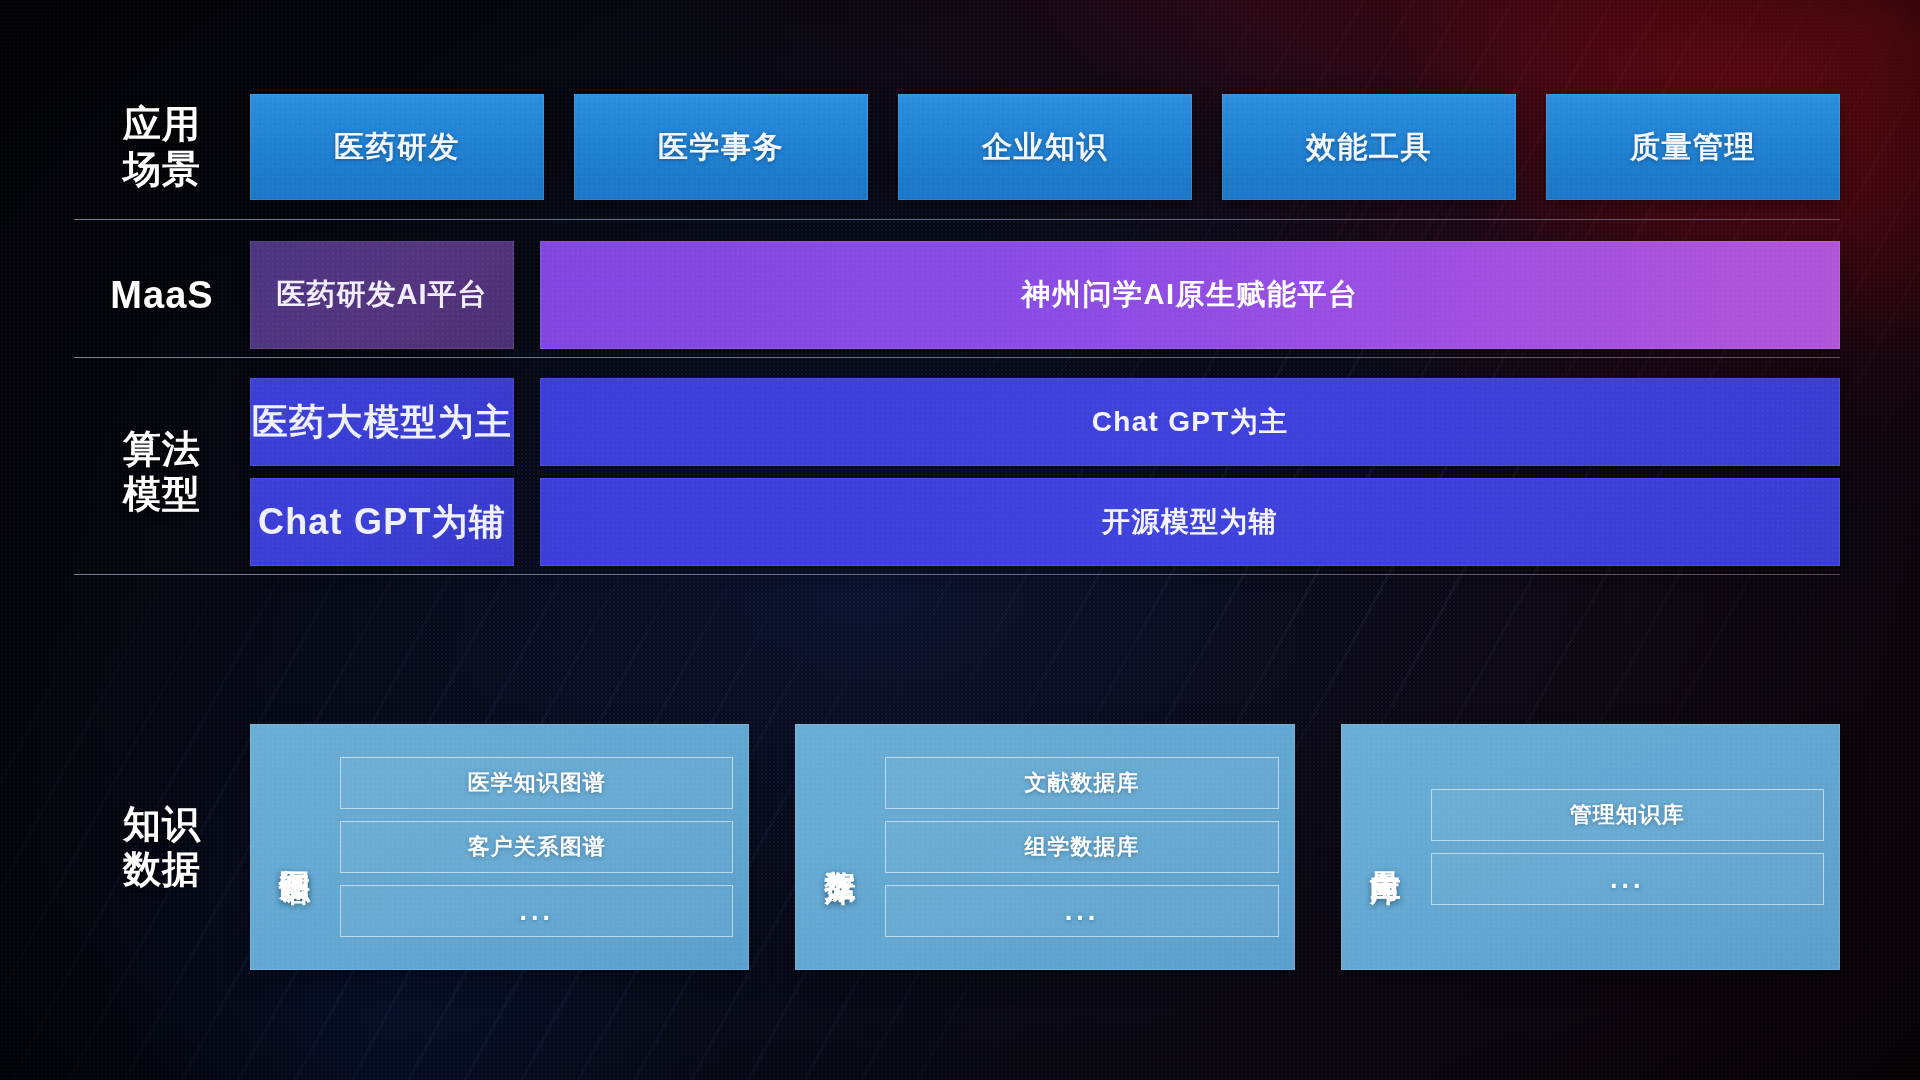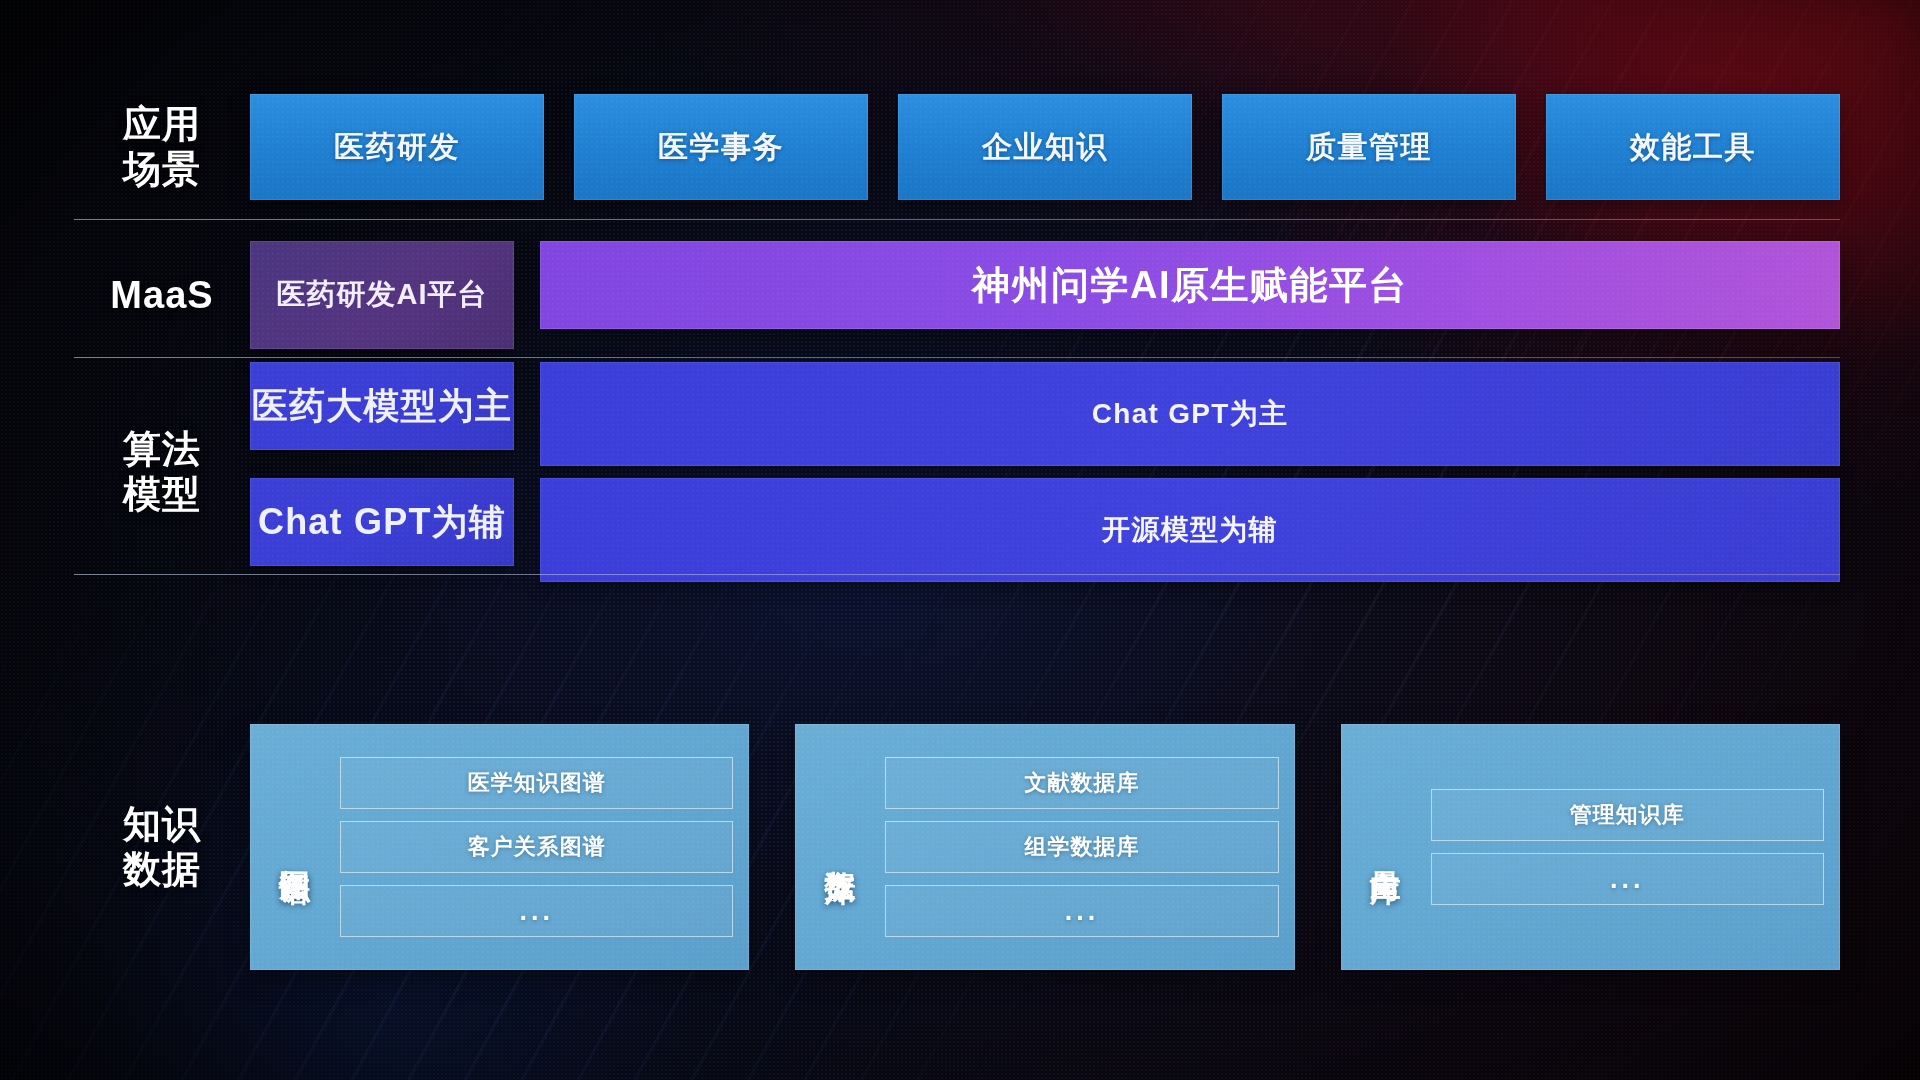--- a/index.html
+++ b/index.html
@@ -140,24 +140,24 @@
     flex: 0 0 264px;
     height: 108px;
     background: linear-gradient(135deg, #4b3680 0%, #54347f 55%, #4b2f73 100%);
     display: flex; align-items: center; justify-content: center;
     color: #f3eeff; font-size: 29px; font-weight: 700; letter-spacing: 1px;
     box-shadow: inset 0 0 0 1px rgba(255,255,255,0.09), 0 6px 18px rgba(0,0,0,0.35);
     position: relative; overflow: hidden;
   }
   .maas-right {
     flex: 1 1 auto;
-    height: 88px;
+    height: 108px;
     background: linear-gradient(90deg, #8146e0 0%, #8a4ce4 40%, #a04fe0 72%, #b054d8 100%);
     display: flex; align-items: center; justify-content: center;
-    color: #ffffff; font-size: 38px; font-weight: 700; letter-spacing: 1.5px;
+    color: #ffffff; font-size: 29px; font-weight: 700; letter-spacing: 1.5px;
     box-shadow: inset 0 0 0 1px rgba(255,255,255,0.10), 0 6px 20px rgba(0,0,0,0.32);
     position: relative; overflow: hidden;
   }
   .maas-left::after, .maas-right::after {
     content: ""; position: absolute; inset: 0;
     background-image: radial-gradient(rgba(255,255,255,0.11) 1px, transparent 1px);
     background-size: 5px 5px; opacity: .4; pointer-events: none;
   }
 
   
@@ -166,21 +166,21 @@
   .algo-line { display: flex; gap: 26px; }
   .algo-left {
     flex: 0 0 264px; height: 88px;
     background: linear-gradient(135deg, #3c3fd6 0%, #3b3ed4 50%, #3538c6 100%);
     display: flex; align-items: center; justify-content: center;
     color: #eef0ff; font-size: 36px; font-weight: 700; letter-spacing: 1.2px;
     box-shadow: inset 0 0 0 1px rgba(255,255,255,0.09), 0 5px 16px rgba(0,0,0,0.32);
     position: relative; overflow: hidden;
   }
   .algo-right {
-    flex: 1 1 auto; height: 104px;
+    flex: 1 1 auto; height: 88px;
     background: linear-gradient(110deg, #3b3ed8 0%, #4042dd 48%, #3a3dd2 100%);
     display: flex; align-items: center; justify-content: center;
     color: #f3f4ff; font-size: 28px; font-weight: 700; letter-spacing: 1.3px;
     box-shadow: inset 0 0 0 1px rgba(255,255,255,0.09), 0 5px 16px rgba(0,0,0,0.32);
     position: relative; overflow: hidden;
   }
   .algo-left::after, .algo-right::after {
     content: ""; position: absolute; inset: 0;
     background-image: radial-gradient(rgba(255,255,255,0.10) 1px, transparent 1px);
     background-size: 5px 5px; opacity: .38; pointer-events: none;
@@ -251,22 +251,22 @@
   <div id="content">
 
     <div class="row" id="row-apps">
       <div class="row-label">应用
 场景</div>
       <div class="row-body">
         <div class="apps-track">
           <div class="app-box">医药研发</div>
           <div class="app-box">医学事务</div>
           <div class="app-box">企业知识</div>
+          <div class="app-box">效能工具</div>
           <div class="app-box">质量管理</div>
-          <div class="app-box">效能工具</div>
         </div>
       </div>
     </div>
 
     <div class="divider" id="div-1"></div>
 
     <div class="row" id="row-maas">
       <div class="row-label">MaaS</div>
       <div class="row-body">
         <div class="maas-track">

